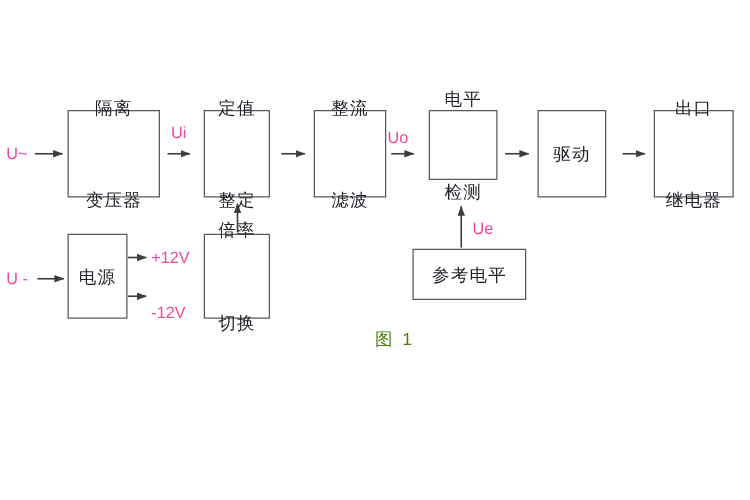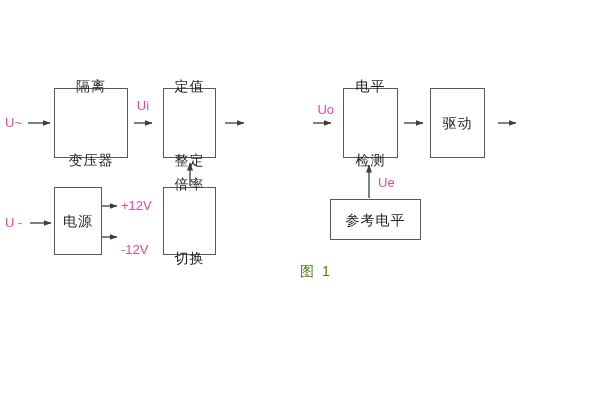--- a/index.html
+++ b/index.html
@@ -49,45 +49,53 @@
   </svg>
 
   <div class="blk" style="left:54px;top:88px;width:74px;height:70px">
     <span>隔离</span>
     <span>变压器</span>
   </div>
   <div class="blk" style="left:163px;top:88px;width:53px;height:70px">
     <span>定值</span>
     <span>整定</span>
   </div>
-  <div class="blk" style="left:343px;top:88px;width:55px;height:70px">
+  <div class="blk" style="left:251px;top:88px;width:58px;height:70px">
+    <span>整流</span>
+    <span>滤波</span>
+  </div>
+  <div class="blk" style="left:343px;top:88px;width:55px;height:56px">
     <span>电平</span>
     <span>检测</span>
   </div>
   <div class="blk" style="left:430px;top:88px;width:55px;height:70px">
     <span>驱动</span>
 
+  </div>
+  <div class="blk" style="left:523px;top:88px;width:64px;height:70px">
+    <span>出口</span>
+    <span>继电器</span>
   </div>
 
   <div class="blk" style="left:54px;top:187px;width:48px;height:68px">
     <span>电源</span>
 
   </div>
   <div class="blk" style="left:330px;top:199px;width:91px;height:41px;line-height:18px">
     <span>参考电平</span>
 
   </div>
   <div class="blk" style="left:163px;top:187px;width:53px;height:68px">
     <span>倍率</span>
     <span>切换</span>
   </div>
 
   <div class="lbl" style="left:5px;top:115px">U~</div>
   <div class="lbl" style="left:5px;top:215px">U -</div>
   <div class="lbl" style="left:131px;top:98px;width:24px;text-align:center">Ui</div>
-  <div class="lbl" style="left:310px;top:102px;width:24px;text-align:right">Uo</div>
+  <div class="lbl" style="left:310px;top:102px;width:24px;text-align:left">Uo</div>
   <div class="lbl" style="left:378px;top:175px">Ue</div>
   <div class="lbl" style="left:121px;top:198px">+12V</div>
   <div class="lbl" style="left:121px;top:242px">-12V</div>
 
   <div class="cap" style="left:300px;top:263px">图 1</div>
 
 </div>
 
 </body></html>

